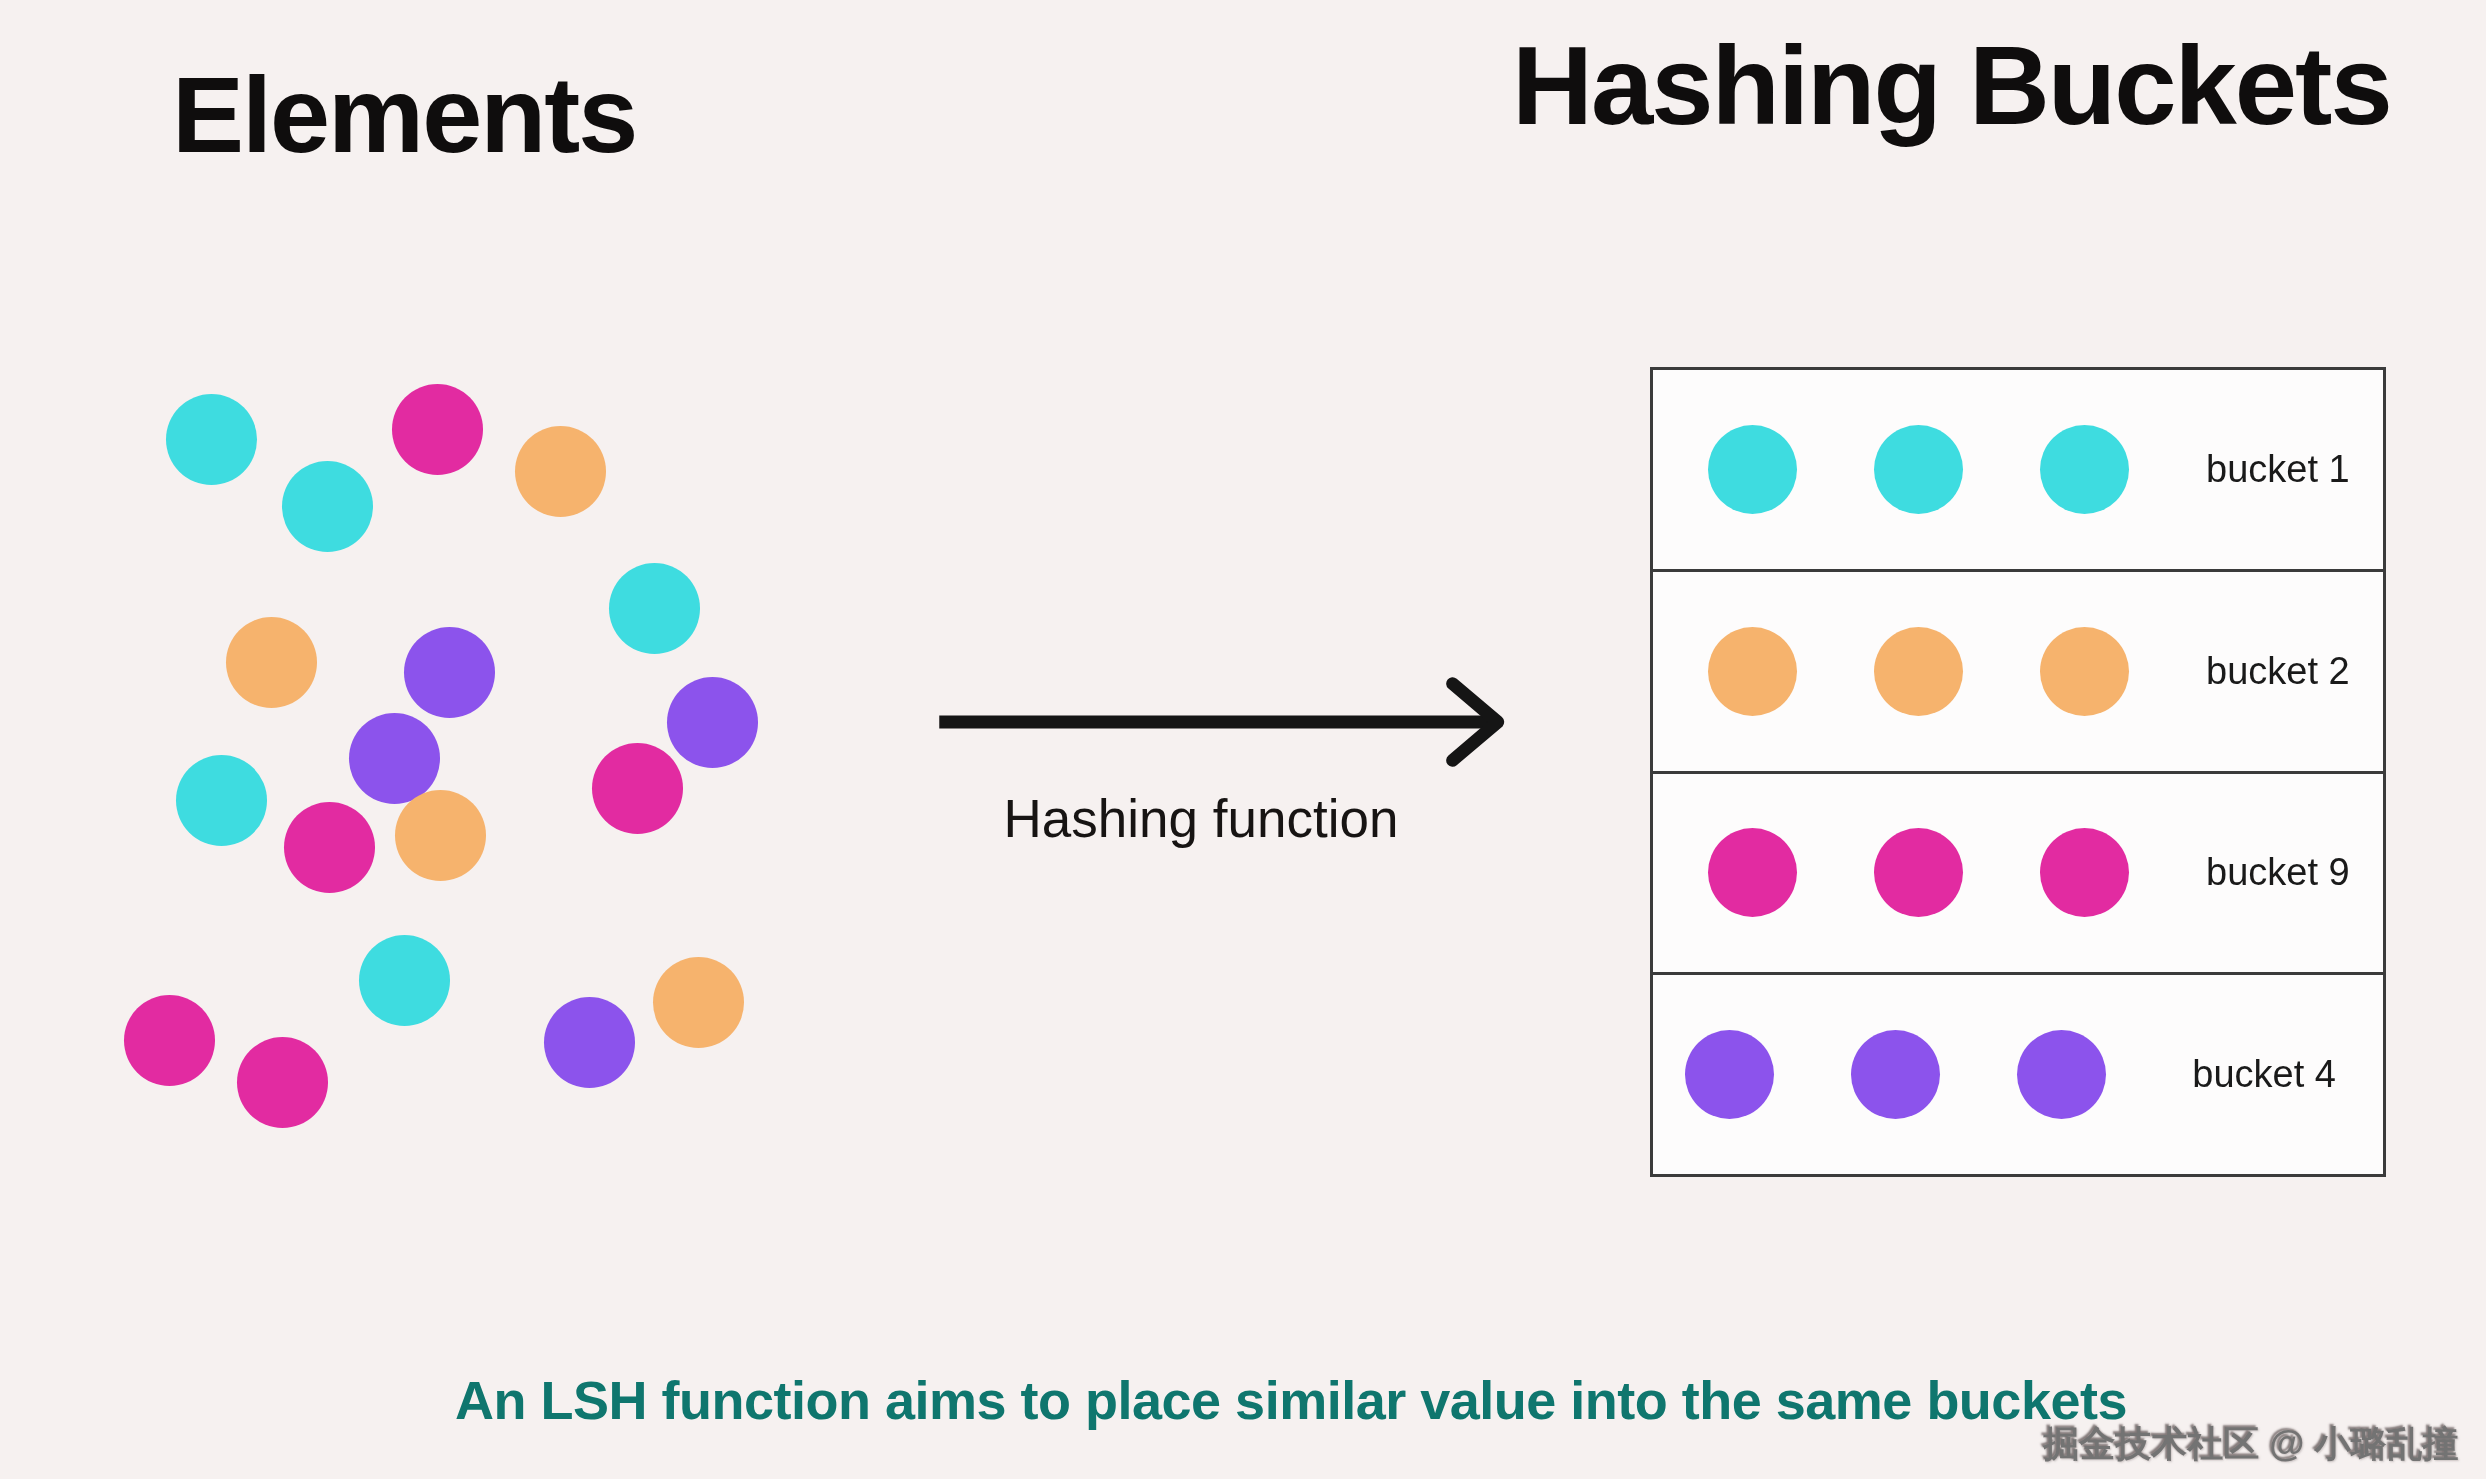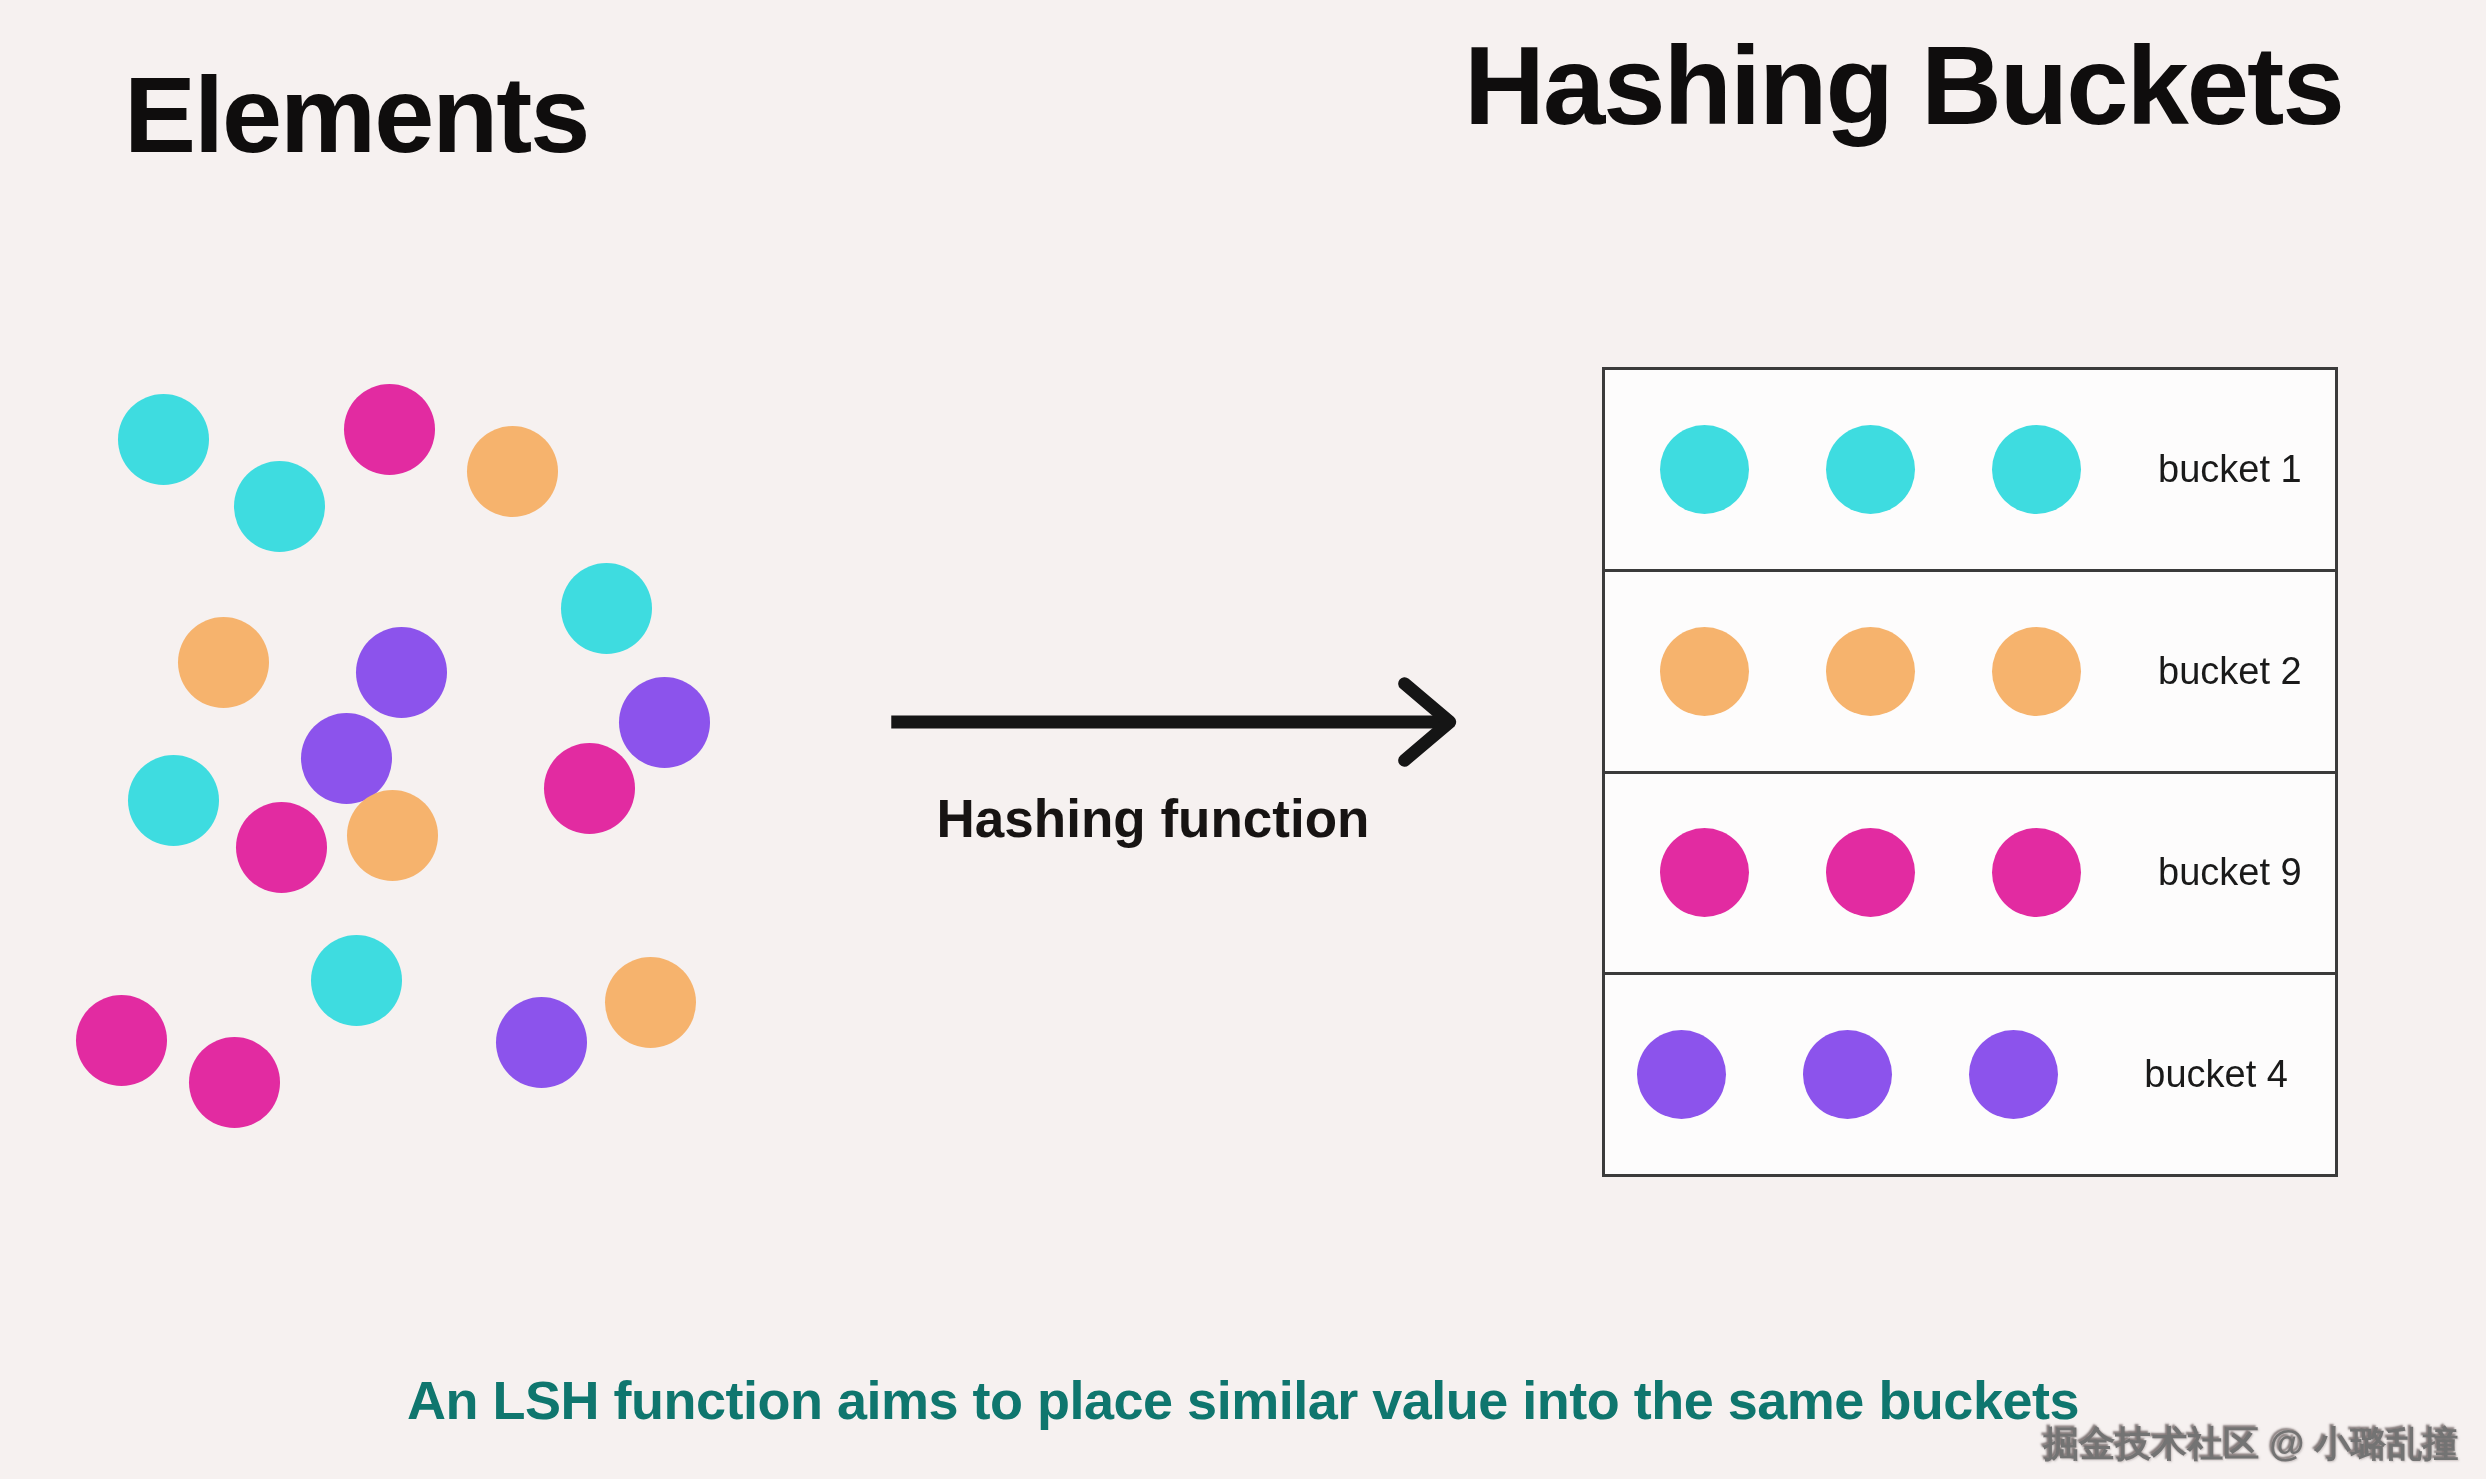--- a/index.html
+++ b/index.html
@@ -3,21 +3,21 @@
 <meta charset="utf-8">
 <style>
   html,body{margin:0;padding:0;}
   body{
     width:2486px;height:1480px;
     background:#f6f1f0;
     font-family:"Liberation Sans", sans-serif;
     position:relative;overflow:hidden;
     color:#141414;
   }
-  #page{position:absolute;inset:0;}
+  #page{position:absolute;inset:0;margin-left:48px;}
 
   .title{
     position:absolute;
     font-weight:900;
     color:#0f0d0d;
     letter-spacing:-2px;
     line-height:1;
     white-space:nowrap;
   }
   #title-left{left:124px;top:61px;font-size:108px;}
@@ -25,21 +25,21 @@
 
   .dot{
     position:absolute;
     width:91px;height:91px;border-radius:50%;
   }
 
   #arrow-svg{position:absolute;left:877px;top:663px;width:591px;height:118px;}
 
   #hashing-label{
     position:absolute;left:877px;top:788px;width:552px;
-    text-align:center;font-size:53px;font-weight:700;color:#171413;
+    text-align:center;font-size:53px;font-weight:400;color:#171413;
     white-space:nowrap;
   }
 
   #bucket-table{
     position:absolute;left:1602px;top:367px;width:736px;height:810px;
     background:#fdfcfc;
     border:3px solid #3b3b3b;
     box-sizing:border-box;
     display:flex;flex-direction:column;
   }

